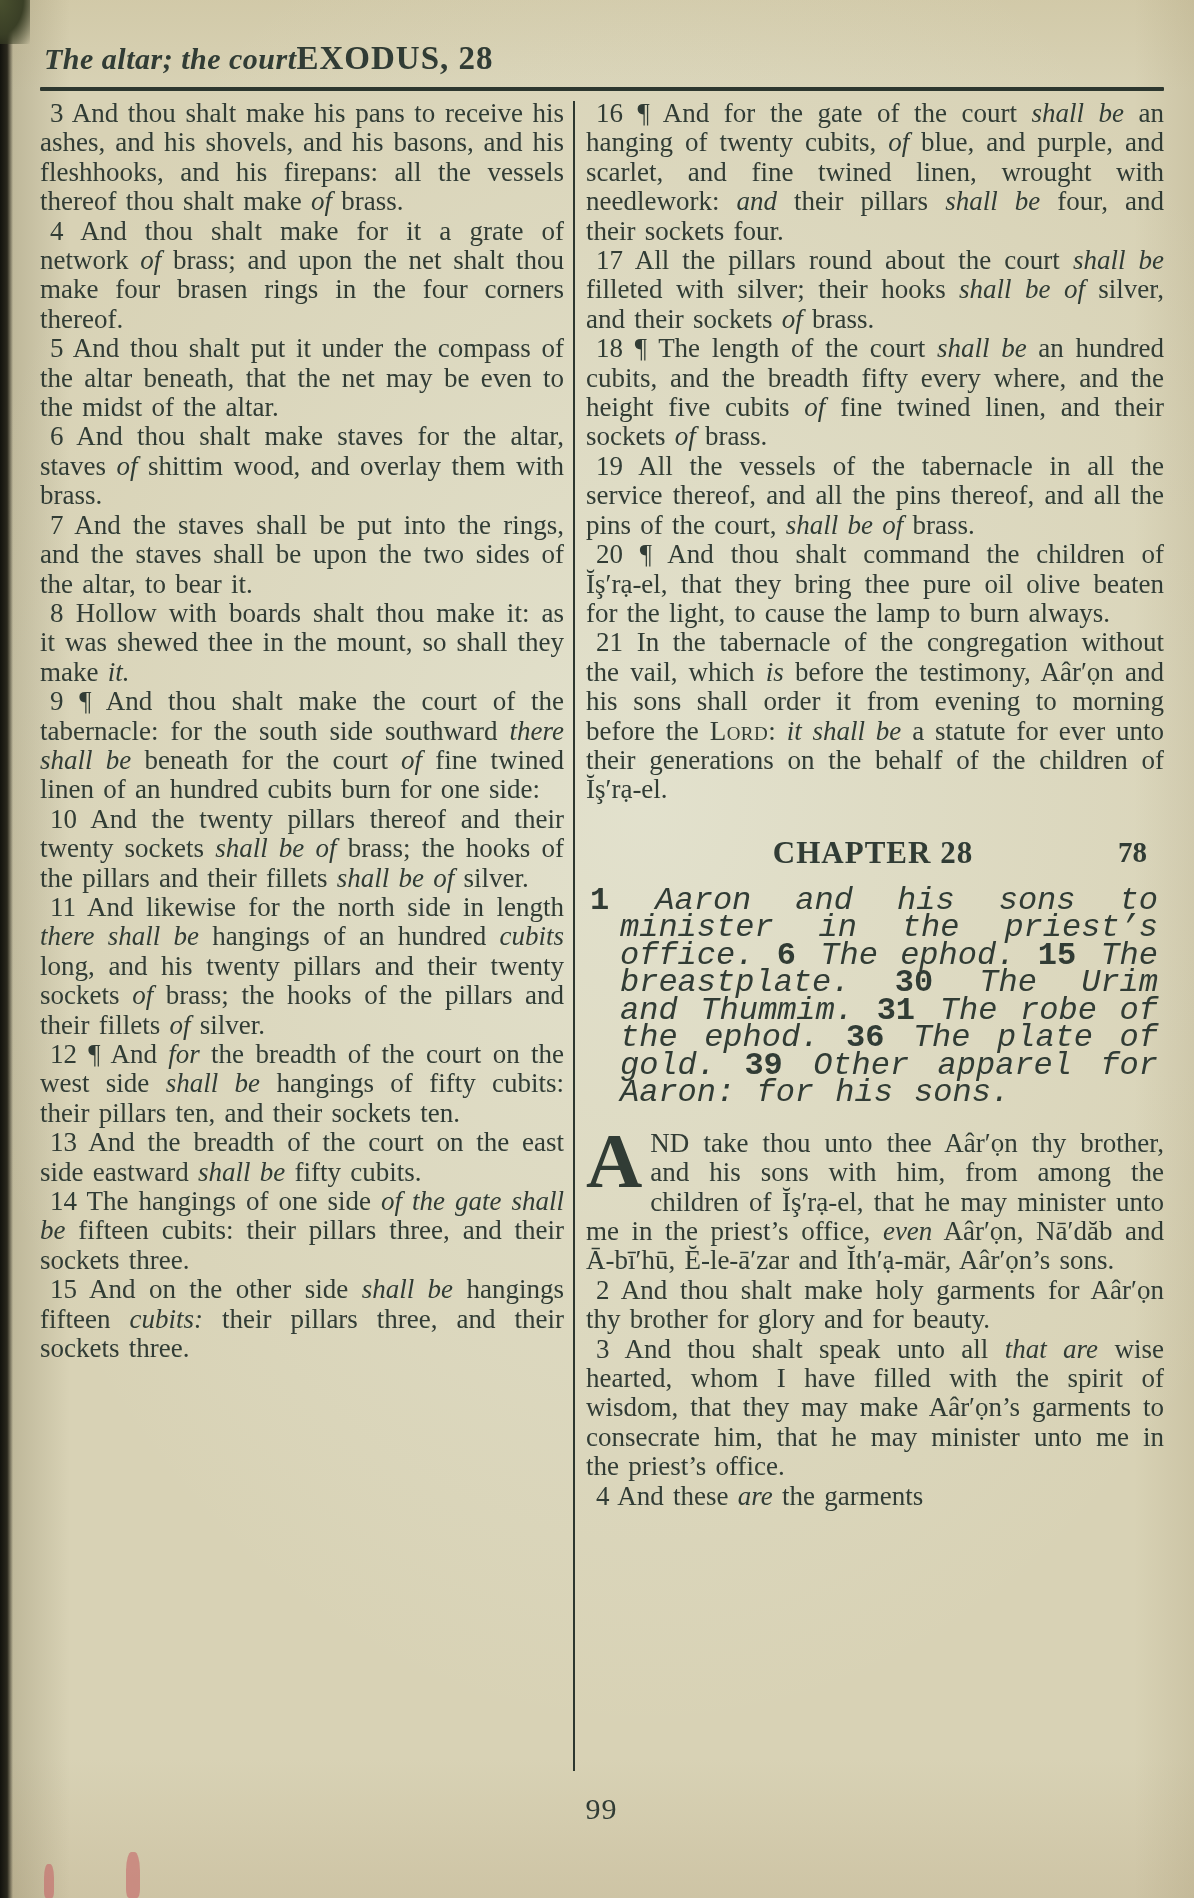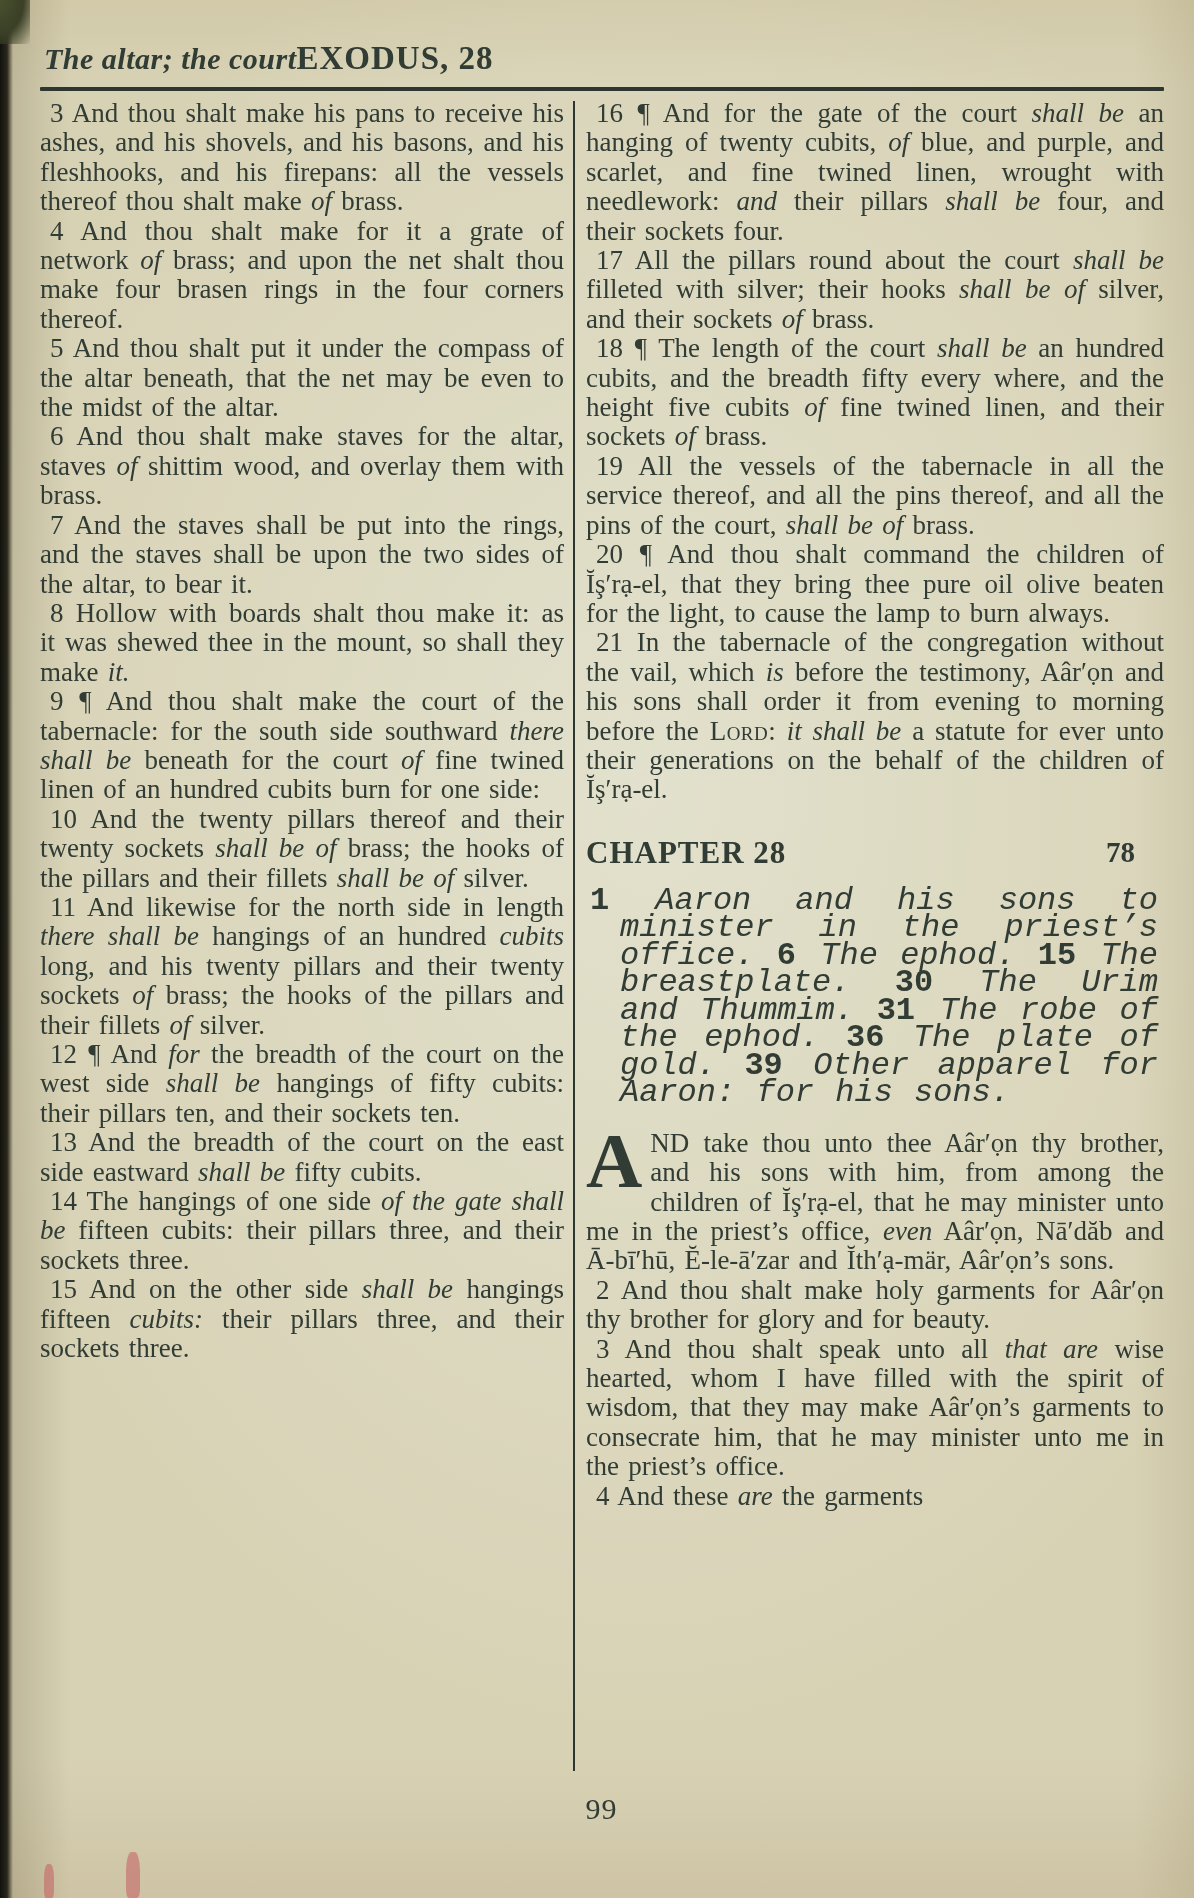--- a/index.html
+++ b/index.html
@@ -38,22 +38,22 @@
   .col-right{flex:1;min-width:0;}
 
   .verse{margin:0;text-align:justify;font-size:27px;line-height:29.4px;
     text-indent:10px;word-spacing:2.5px;}
   .verse .vnum{white-space:nowrap;}
   .verse i{font-style:italic;}
   .sc{font-variant:small-caps;letter-spacing:.5px;}
   .verse.has-drop{text-indent:0;}
   .dropcap{float:left;font-size:78px;line-height:56px;padding:4px 8px 0 0;font-weight:600;}
 
-  .chapter-head{position:relative;font-weight:700;font-size:31px;
-    letter-spacing:1px;margin:30px 16px 16px 0;}
+  .chapter-head{position:relative;text-align:center;font-weight:700;font-size:31px;
+    letter-spacing:1px;margin:30px 4px 16px 0;}
   .chapter-head .folio{position:absolute;right:13px;top:1px;font-size:29px;letter-spacing:0;}
   .summary{font-size:32px;line-height:27.5px;font-style:italic;text-align:justify;
     margin:0 6px 22px 4px;padding-left:30px;text-indent:-30px;word-spacing:2px;font-family:Liberation Mono, monospace;}
   .summary b{font-style:normal;font-weight:700;padding-right:2px;}
 
   .page-number{position:absolute;left:40px;right:31px;top:1792px;
     text-align:center;font-size:30px;letter-spacing:1px;}
 </style>
 </head>
 <body>

